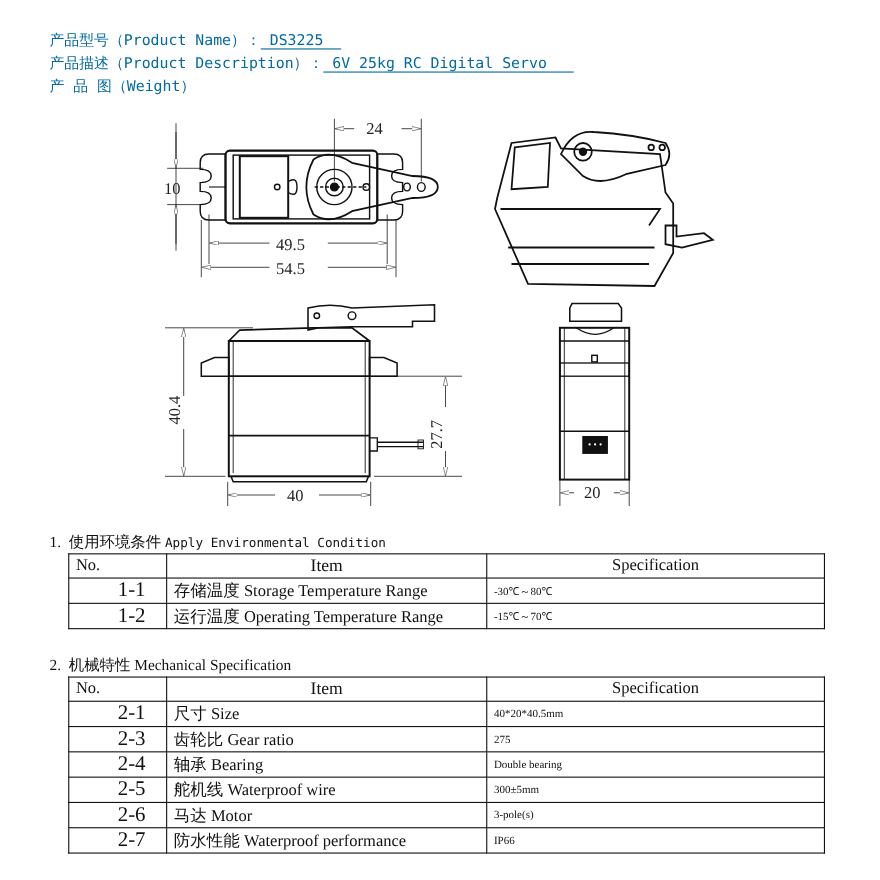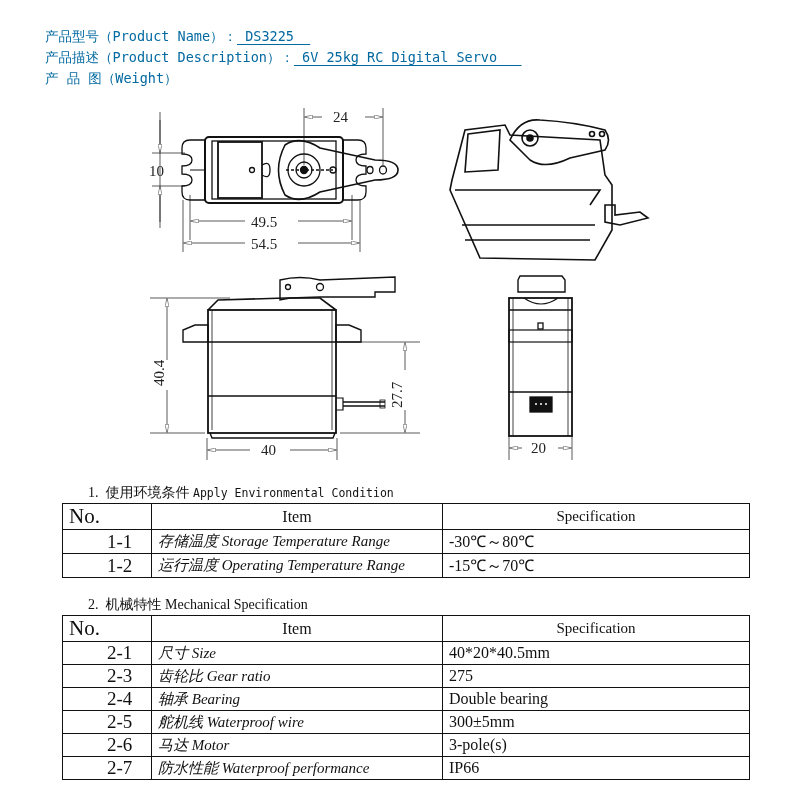--- a/index.html
+++ b/index.html
@@ -1,27 +1,27 @@
 <!DOCTYPE html>
 <html><head>
 <meta charset="utf-8">
 <style>
   html, body { margin:0; padding:0; background:#ffffff; }
   body { width:800px; height:800px; position:relative; overflow:hidden; color:#111; font-family:"Liberation Serif", serif; }
   .hdr { position:absolute; left:45px; font-family:"DejaVu Sans Mono","Liberation Mono", monospace; font-size:13.5px; white-space:pre; color:#0369a1; }
   .hdr .u { text-decoration:underline; text-underline-offset:3px; }
-  .sec { position:absolute; left:45px; font-size:14px; color:#111;margin-left:43px; }
+  .sec { position:absolute; left:45px; font-size:14px; color:#111; }
   .sec .en1 { font-family:"DejaVu Sans Mono","Liberation Mono", monospace; font-size:11.5px; }
   table.spec { position:absolute; left:62px; width:688px; border-collapse:collapse; font-family:"Liberation Serif", serif; }
   table.spec td, table.spec th { border:1.5px solid #111; padding:0 6px; height:21px; font-weight:normal; }
   table.spec th { font-size:16px; }
   table.spec td.no { font-size:19px; width:38px;padding-left:44px; }
-  table.spec th.no { font-size:21px; text-align:left; }
-  table.spec td.item { font-size:15px; width:278px;font-style:italic; }
-  table.spec td.val { font-size:16px; }
+  table.spec th.no { font-size:15px; text-align:left; }
+  table.spec td.item { font-size:15px; width:278px; }
+  table.spec td.val { font-size:10px; }
   table.spec th.spechd { font-size:15px; }
   svg { position:absolute; left:0; top:0; }
   .dim { font-family:"Liberation Serif", serif; font-size:15px; fill:#222; }
 </style>
 </head>
 <body>
 
 <div class="hdr" style="top:28px;"><span>产品型号（Product Name）：</span><span class="u"> DS3225  </span></div>
 <div class="hdr" style="top:49px;text-align:center;"><span>产品描述（Product Description）：</span><span class="u"> 6V 25kg RC Digital Servo   </span></div>
 <div class="hdr" style="top:70px;">产 品 图（Weight）</div>

